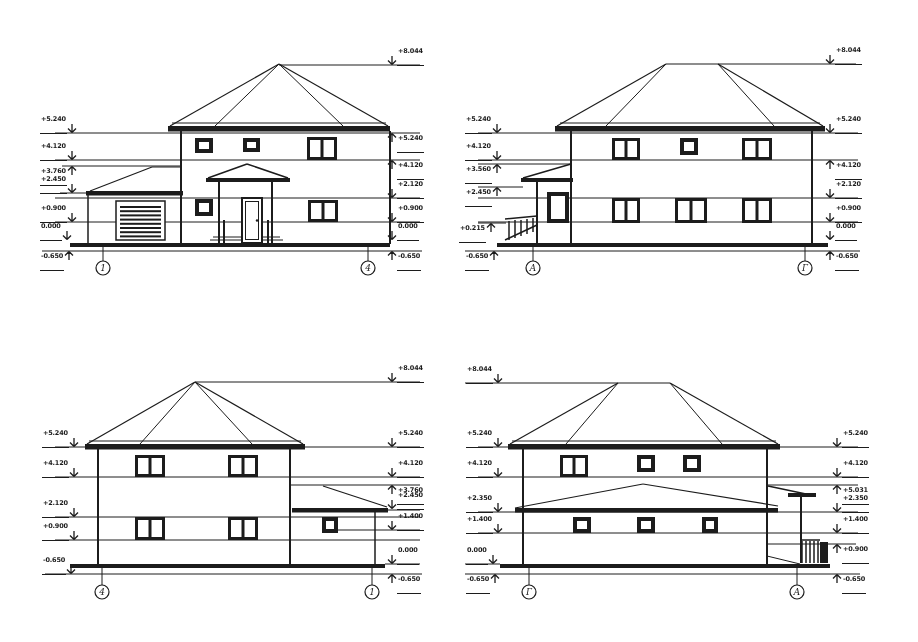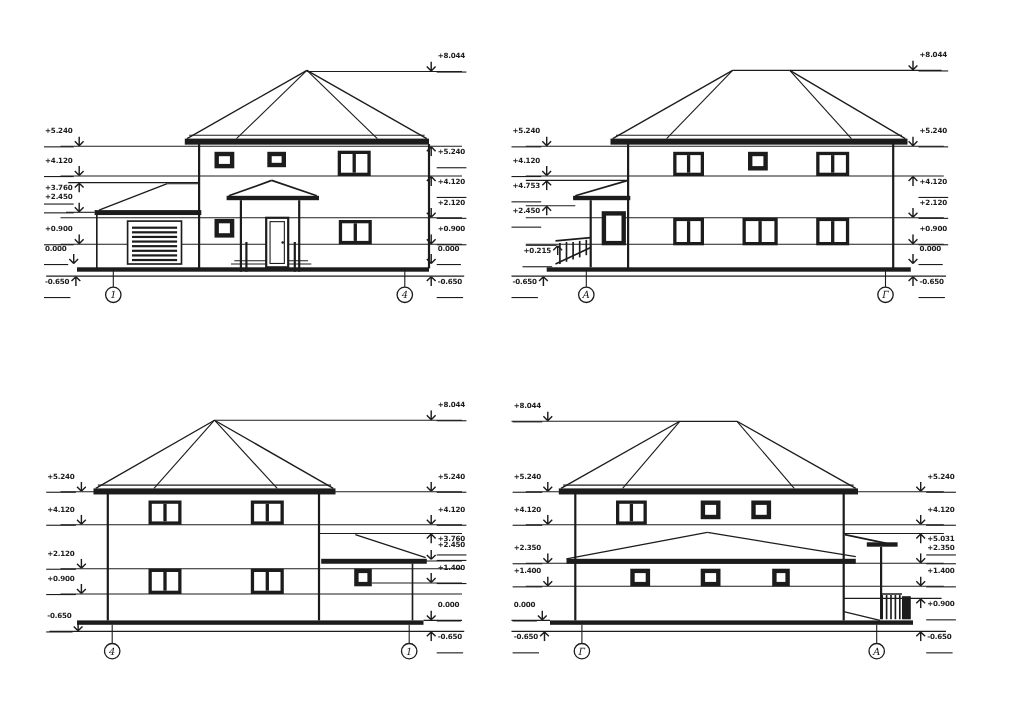--- a/index.html
+++ b/index.html
@@ -395,32 +395,32 @@
           <path d="M5 0 L5 8.5 M5 8.5 L1 4.5 M5 8.5 L9 4.5" stroke="#1c1c1c" stroke-width="1.3" fill="none"></path>
         </svg>
       </div>
       <div class="mark down left" style="left: 465px; top: 142px;">
         <span class="lbl">+4.120</span>
         <svg width="10" height="9">
           <path d="M5 0 L5 8.5 M5 8.5 L1 4.5 M5 8.5 L9 4.5" stroke="#1c1c1c" stroke-width="1.3" fill="none"></path>
         </svg>
       </div>
       <div class="mark up left" style="left: 465px; top: 164px;">
-        <span class="lbl">+4.753</span>
+        <span class="lbl">+3.560</span>
         <svg width="10" height="9">
           <path d="M5 9 L5 0.5 M5 0.5 L1 4.5 M5 0.5 L9 4.5" stroke="#1c1c1c" stroke-width="1.3" fill="none"></path>
         </svg>
       </div>
       <div class="mark up left" style="left: 465px; top: 187px;">
         <span class="lbl">+2.450</span>
         <svg width="10" height="9">
           <path d="M5 9 L5 0.5 M5 0.5 L1 4.5 M5 0.5 L9 4.5" stroke="#1c1c1c" stroke-width="1.3" fill="none"></path>
         </svg>
       </div>
-      <div class="mark up left" style="left: 475px; top: 223px; justify-content: flex-end;">
+      <div class="mark up left" style="left: 459px; top: 223px; justify-content: flex-end;">
         <span class="lbl">+0.215</span>
         <svg width="10" height="9">
           <path d="M5 9 L5 0.5 M5 0.5 L1 4.5 M5 0.5 L9 4.5" stroke="#1c1c1c" stroke-width="1.3" fill="none"></path>
         </svg>
       </div>
       <div class="mark up left" style="left: 465px; top: 251px;">
         <span class="lbl">-0.650</span>
         <svg width="10" height="9">
           <path d="M5 9 L5 0.5 M5 0.5 L1 4.5 M5 0.5 L9 4.5" stroke="#1c1c1c" stroke-width="1.3" fill="none"></path>
         </svg>

